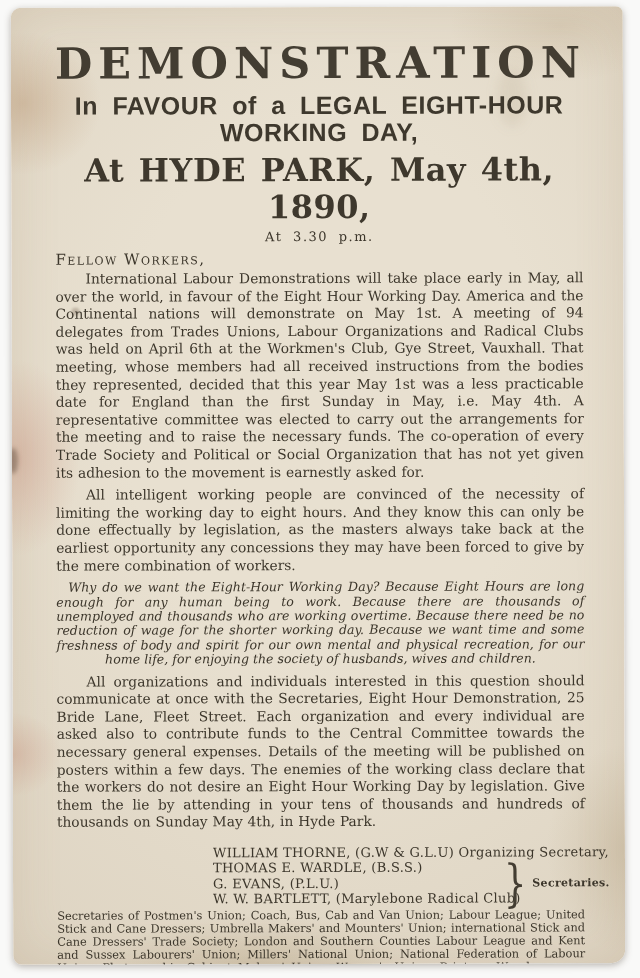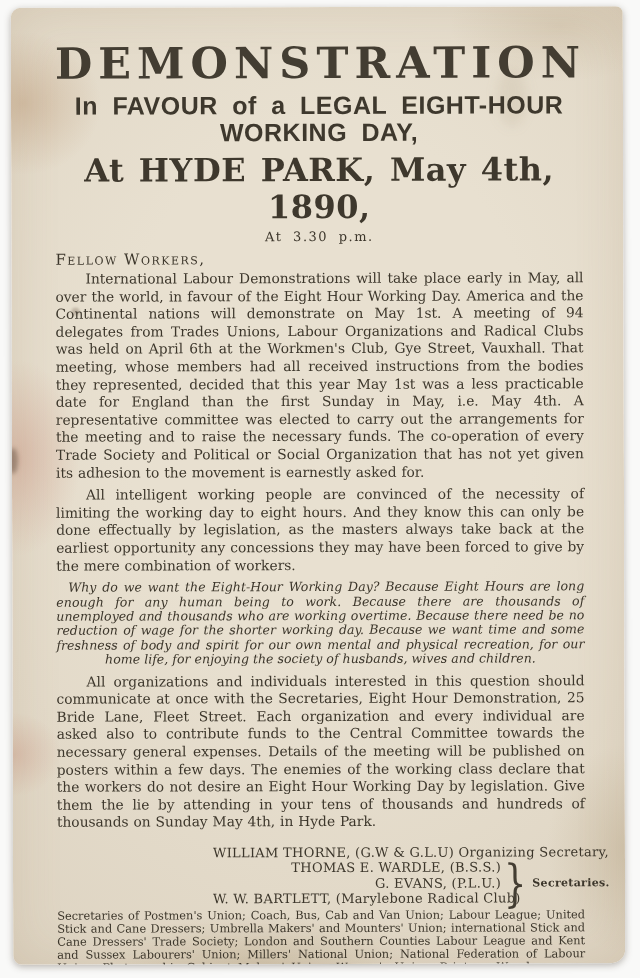--- a/index.html
+++ b/index.html
@@ -95,21 +95,21 @@
     text-indent:12px;
   }
   p.body.closing{margin-top:6px;}
   .sig-block{
     margin-top:14px;margin-left:156px;
     font-size:13px;line-height:15.5px;
     letter-spacing:0.3px;
     white-space:nowrap;
   }
   .sig-rows{display:flex;align-items:center;}
-  .sig-names{min-width:288px;text-align:right;}
+  .sig-names{min-width:288px;}
   .sig-brace{
     font-size:44px;
     font-weight:200;
     transform:scaleY(1.15) scaleX(0.8);
     line-height:1;
     color:#433d32;
   }
   .sig-brace-label{
     font-weight:700;
     font-size:11px;

